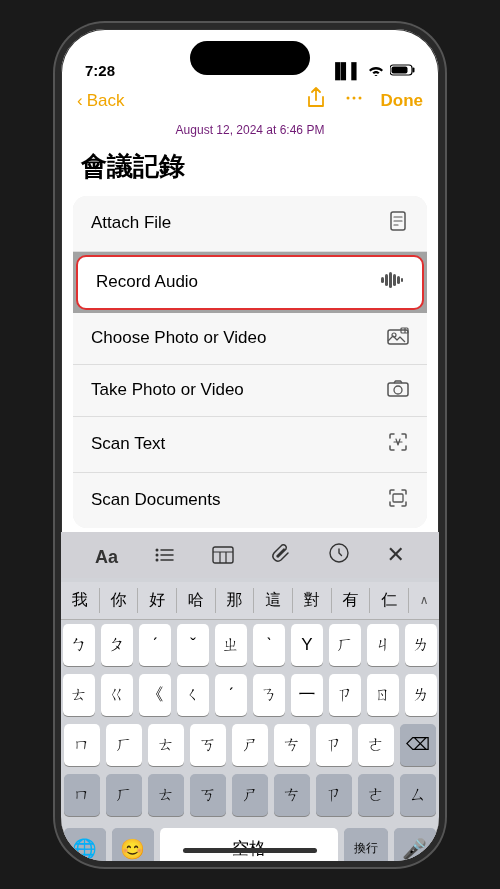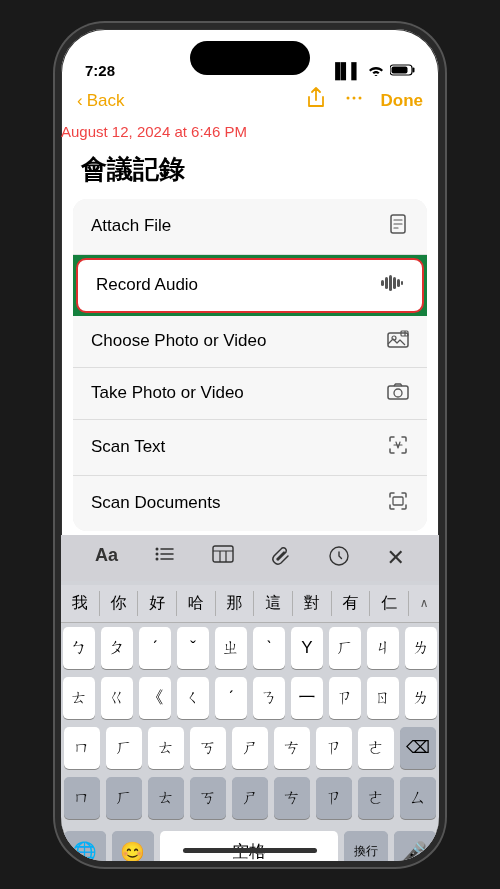--- a/index.html
+++ b/index.html
@@ -78,22 +78,23 @@
       color: #f0a500;
       font-size: 22px;
     }
     .nav-done {
       color: #f0a500;
       font-size: 17px;
       font-weight: 600;
     }
     
     .date-line {
-      font-size: 15px;
-      color: #ef4444;
+      text-align: center;
+      font-size: 12px;
+      color: #701a75;
       margin-bottom: 8px;
     }
     
     .note-title {
       font-size: 26px;
       font-weight: 700;
       padding: 4px 20px 12px;
       color: #000000;
     }
     
@@ -119,21 +120,21 @@
     .menu-item.highlighted {
       border: 2.5px solid #e03030;
       border-radius: 10px;
       margin: 0;
       background: #fff;
     }
     
     .toolbar {
       display: flex;
       justify-content: space-around;
-      align-items: flex-start;
+      align-items: flex-end;
       padding: 10px 16px;
       background: #d1d1d6;
       margin-top: 4px;
     }
     
     .keyboard {
       background: #d1d3d8;
       padding: 4px 0 0;
     }
     .keyboard-suggestion-row {
@@ -308,21 +309,21 @@
     <div class="menu-item">
       <span>Attach File</span>
       <span>
         <svg width="22" height="22" viewBox="0 0 22 22" fill="none">
             <rect x="4" y="2" width="14" height="18" rx="2" stroke="#555" stroke-width="1.5"></rect>
             <path d="M7 7h8M7 11h8M7 15h4" stroke="#555" stroke-width="1.2" stroke-linecap="round"></path>
           </svg>
       </span>
     </div>
 
-    <div style="padding: 3px 3px; background: #15803d;">
+    <div style="padding: 3px 3px; background: #a3a3a3;">
       <div class="menu-item highlighted">
         <span>Record Audio</span>
         <span>
           <svg width="24" height="18" viewBox="0 0 24 18" fill="none">
               <rect x="1" y="6" width="3" height="6" rx="1.5" fill="#555"></rect>
               <rect x="5" y="3" width="3" height="12" rx="1.5" fill="#555"></rect>
               <rect x="9" y="1" width="3" height="16" rx="1.5" fill="#555"></rect>
               <rect x="13" y="3" width="3" height="12" rx="1.5" fill="#555"></rect>
               <rect x="17" y="5" width="3" height="8" rx="1.5" fill="#555"></rect>
               <rect x="21" y="7" width="2" height="4" rx="1" fill="#555"></rect>

